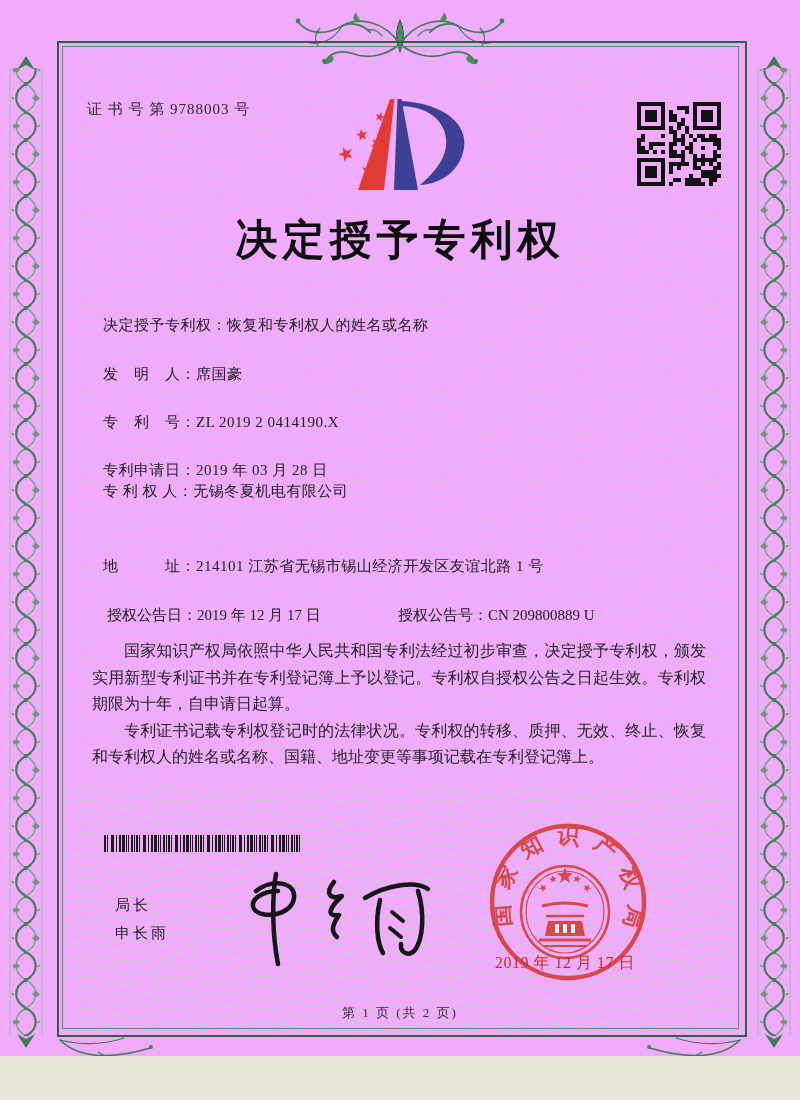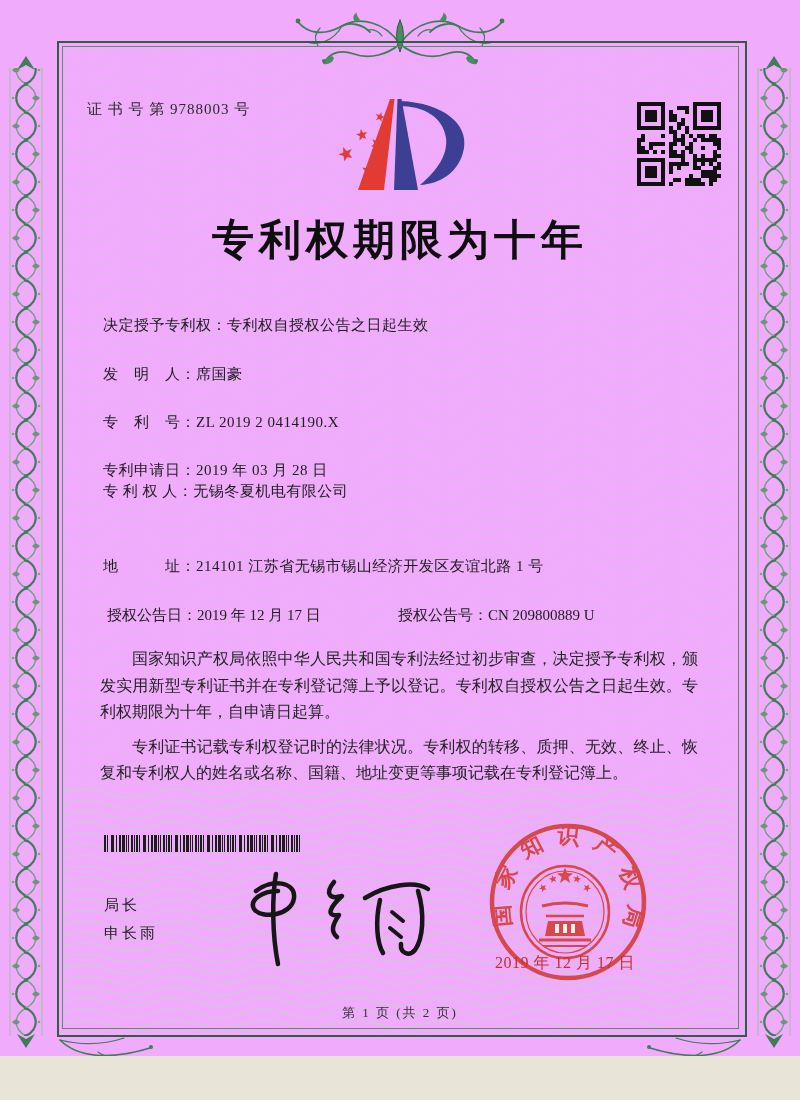--- a/index.html
+++ b/index.html
@@ -18,22 +18,22 @@
          letter-spacing:5px;color:#0e0e0e;}
   .field-row{left:103px;font-size:15px;letter-spacing:.5px;white-space:nowrap;}
   .field-label{color:#1d1d1d;}
   .field-value{color:#1d1d1d;}
   .row-y0{top:316px;} .row-y1{top:365px;} .row-y2{top:413px;}
   .row-y3{top:461px;text-align:center;} .row-y4{top:482px;} .row-y5{top:557px;}
   .grant-row{left:107px;top:606px;width:620px;font-size:15px;white-space:nowrap;}
   .grant-right{position:absolute;left:291px;top:0;}
   .body-text{left:92px;top:638px;width:614px;font-size:16px;line-height:26.5px;
              text-align:justify;color:#242424;}
-  .body-text p{margin:8px;text-indent:2em;}
-  .signer{left:104px;font-family:"Liberation Sans","DejaVu Sans",sans-serif;
+  .body-text p{margin:0;text-indent:2em;}
+  .signer{left:115px;font-family:"Liberation Sans","DejaVu Sans",sans-serif;
           font-size:15px;letter-spacing:3px;color:#222;font-weight:500;}
   .signer-title{top:896px;} .signer-name{top:924px;}
   .seal-date{left:480px;top:953px;width:170px;text-align:center;font-size:16px;
              color:#c62f2c;letter-spacing:.5px;}
   .page-no{left:0;top:1004px;width:800px;text-align:center;font-size:13px;color:#333;letter-spacing:2px;}
   .back-note{left:0;top:1052px;width:800px;text-align:center;font-size:14px;color:#3a3a3a;letter-spacing:2px;}
   svg{display:block;}
 </style>
 </head>
 <body>
@@ -354,24 +354,24 @@
       <rect x="24" y="76" width="4" height="4" fill="#111"></rect>
       <rect x="0" y="80" width="4" height="4" fill="#111"></rect>
       <rect x="4" y="80" width="4" height="4" fill="#111"></rect>
       <rect x="8" y="80" width="4" height="4" fill="#111"></rect>
       <rect x="12" y="80" width="4" height="4" fill="#111"></rect>
       <rect x="16" y="80" width="4" height="4" fill="#111"></rect>
       <rect x="20" y="80" width="4" height="4" fill="#111"></rect>
       <rect x="24" y="80" width="4" height="4" fill="#111"></rect>
     </svg>
 
-  <div class="abs title">专利权期限为十年</div>
+  <div class="abs title">决定授予专利权</div>
 
   <div class="abs field-row row-y0">
-    <span class="field-label">决定授予专利权：</span><span class="field-value">专利权自授权公告之日起生效</span>
+    <span class="field-label">决定授予专利权：</span><span class="field-value">恢复和专利权人的姓名或名称</span>
   </div>
   <div class="abs field-row row-y1">
     <span class="field-label">发　明　人：</span><span class="field-value">席国豪</span>
   </div>
   <div class="abs field-row row-y2">
     <span class="field-label">专　利　号：</span><span class="field-value">ZL 2019 2 0414190.X</span>
   </div>
   <div class="abs field-row row-y3">
     <span class="field-label">专利申请日：</span><span class="field-value">2019 年 03 月 28 日</span>
   </div>

